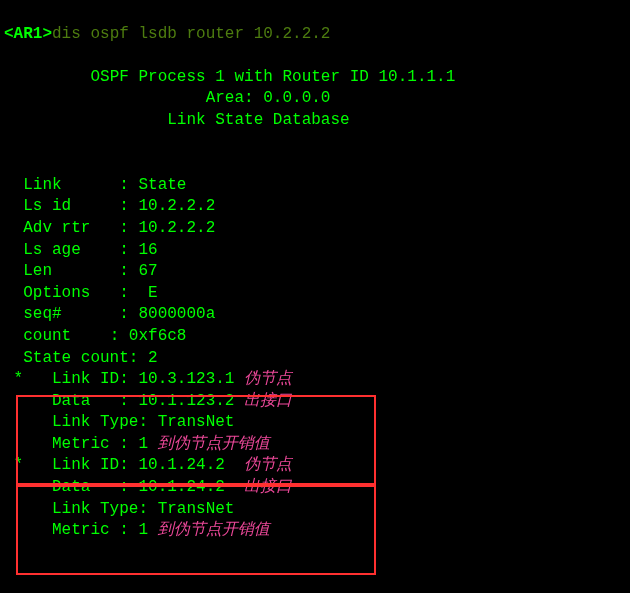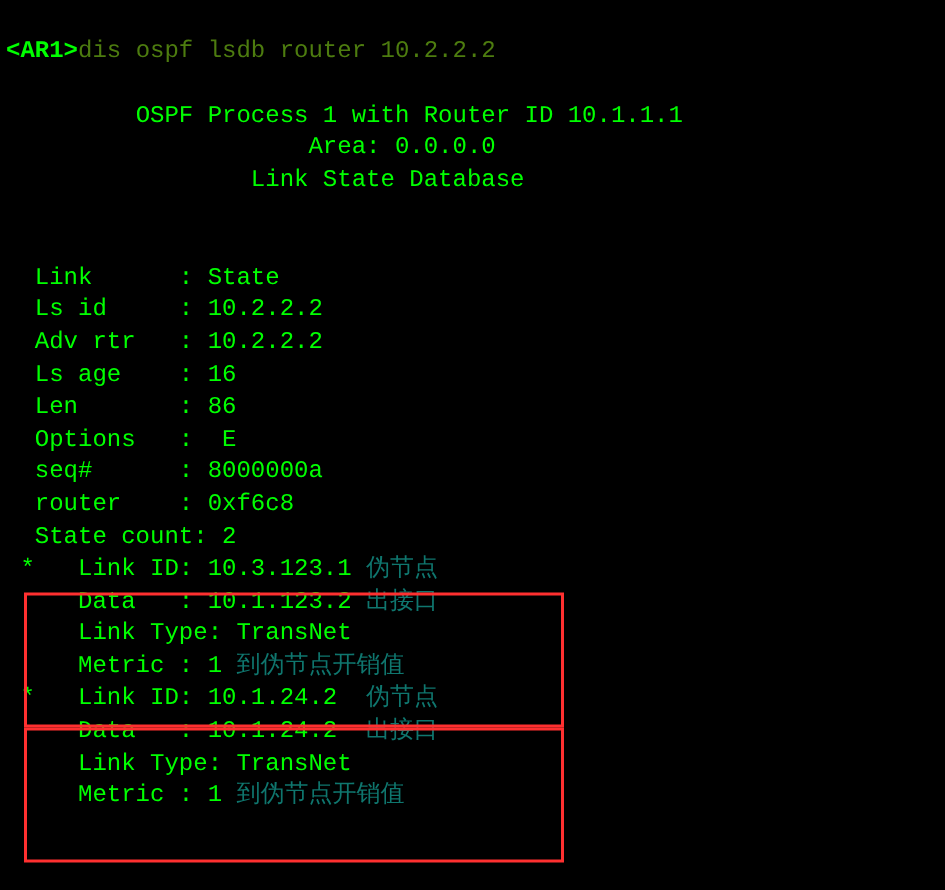--- a/index.html
+++ b/index.html
@@ -15,21 +15,21 @@
     overflow: hidden;
   }
   .terminal {
     padding: 2px 4px;
     white-space: pre;
     position: relative;
   }
   .prompt { color: #00ff00; font-weight: bold; }
   .cmd    { color: #4d7c0f; }
   .out    { color: #00ff00; text-align: center; }
-  .red    { color: #0f766e; }
+  .red    { color: #ec4899; font-style: italic; }
   .box {
     position: absolute;
     border: 2px solid #ff3030;
     pointer-events: none;
     box-sizing: border-box;
   }
   .box1 { left: 16px; top: 395px; width: 360px; height: 90px; }
   .box2 { left: 16px; top: 485px; width: 360px; height: 90px; }
 </style>
 </head>
@@ -40,24 +40,24 @@
 
 <span class="out">         <span>OSPF Process 1 with Router ID 10.1.1.1</span></span>
 <span class="out">                     <span>Area: 0.0.0.0</span></span>
 <span class="out">                 <span>Link State Database</span></span>
 
 
 <span class="out">  <span>Link      </span>: <span>State</span></span>
 <span class="out">  <span>Ls id     </span>: <span>10.2.2.2</span></span>
 <span class="out">  <span>Adv rtr   </span>: <span>10.2.2.2</span></span>
 <span class="out">  <span>Ls age    </span>: <span>16</span></span>
-<span class="out">  <span>Len       </span>: <span>86</span></span>
+<span class="out">  <span>Len       </span>: <span>67</span></span>
 <span class="out">  <span>Options   </span>: <span> E</span></span>
 <span class="out">  <span>seq#      </span>: <span>8000000a</span></span>
-<span class="out">  <span>router    </span>: <span>0xf6c8</span></span>
+<span class="out">  <span>count    </span>: <span>0xf6c8</span></span>
 <span class="out">  <span>State count</span>: <span>2</span></span>
 <span class="out"> *<span>   Link ID: </span><span>10.3.123.1</span> <span class="red">伪节点</span></span>
 <span class="out">  <span>   Data   : </span><span>10.1.123.2</span> <span class="red">出接口</span></span>
 <span class="out">  <span>   Link Type: </span><span>TransNet</span></span>
 <span class="out">  <span>   Metric : </span><span>1</span> <span class="red">到伪节点开销值</span></span>
 <span class="out"> *<span>   Link ID: </span><span>10.1.24.2</span>  <span class="red">伪节点</span></span>
 <span class="out">  <span>   Data   : </span><span>10.1.24.2</span>  <span class="red">出接口</span></span>
 <span class="out">  <span>   Link Type: </span><span>TransNet</span></span>
 <span class="out">  <span>   Metric : </span><span>1</span> <span class="red">到伪节点开销值</span></span>
 <div class="box box1"></div>

